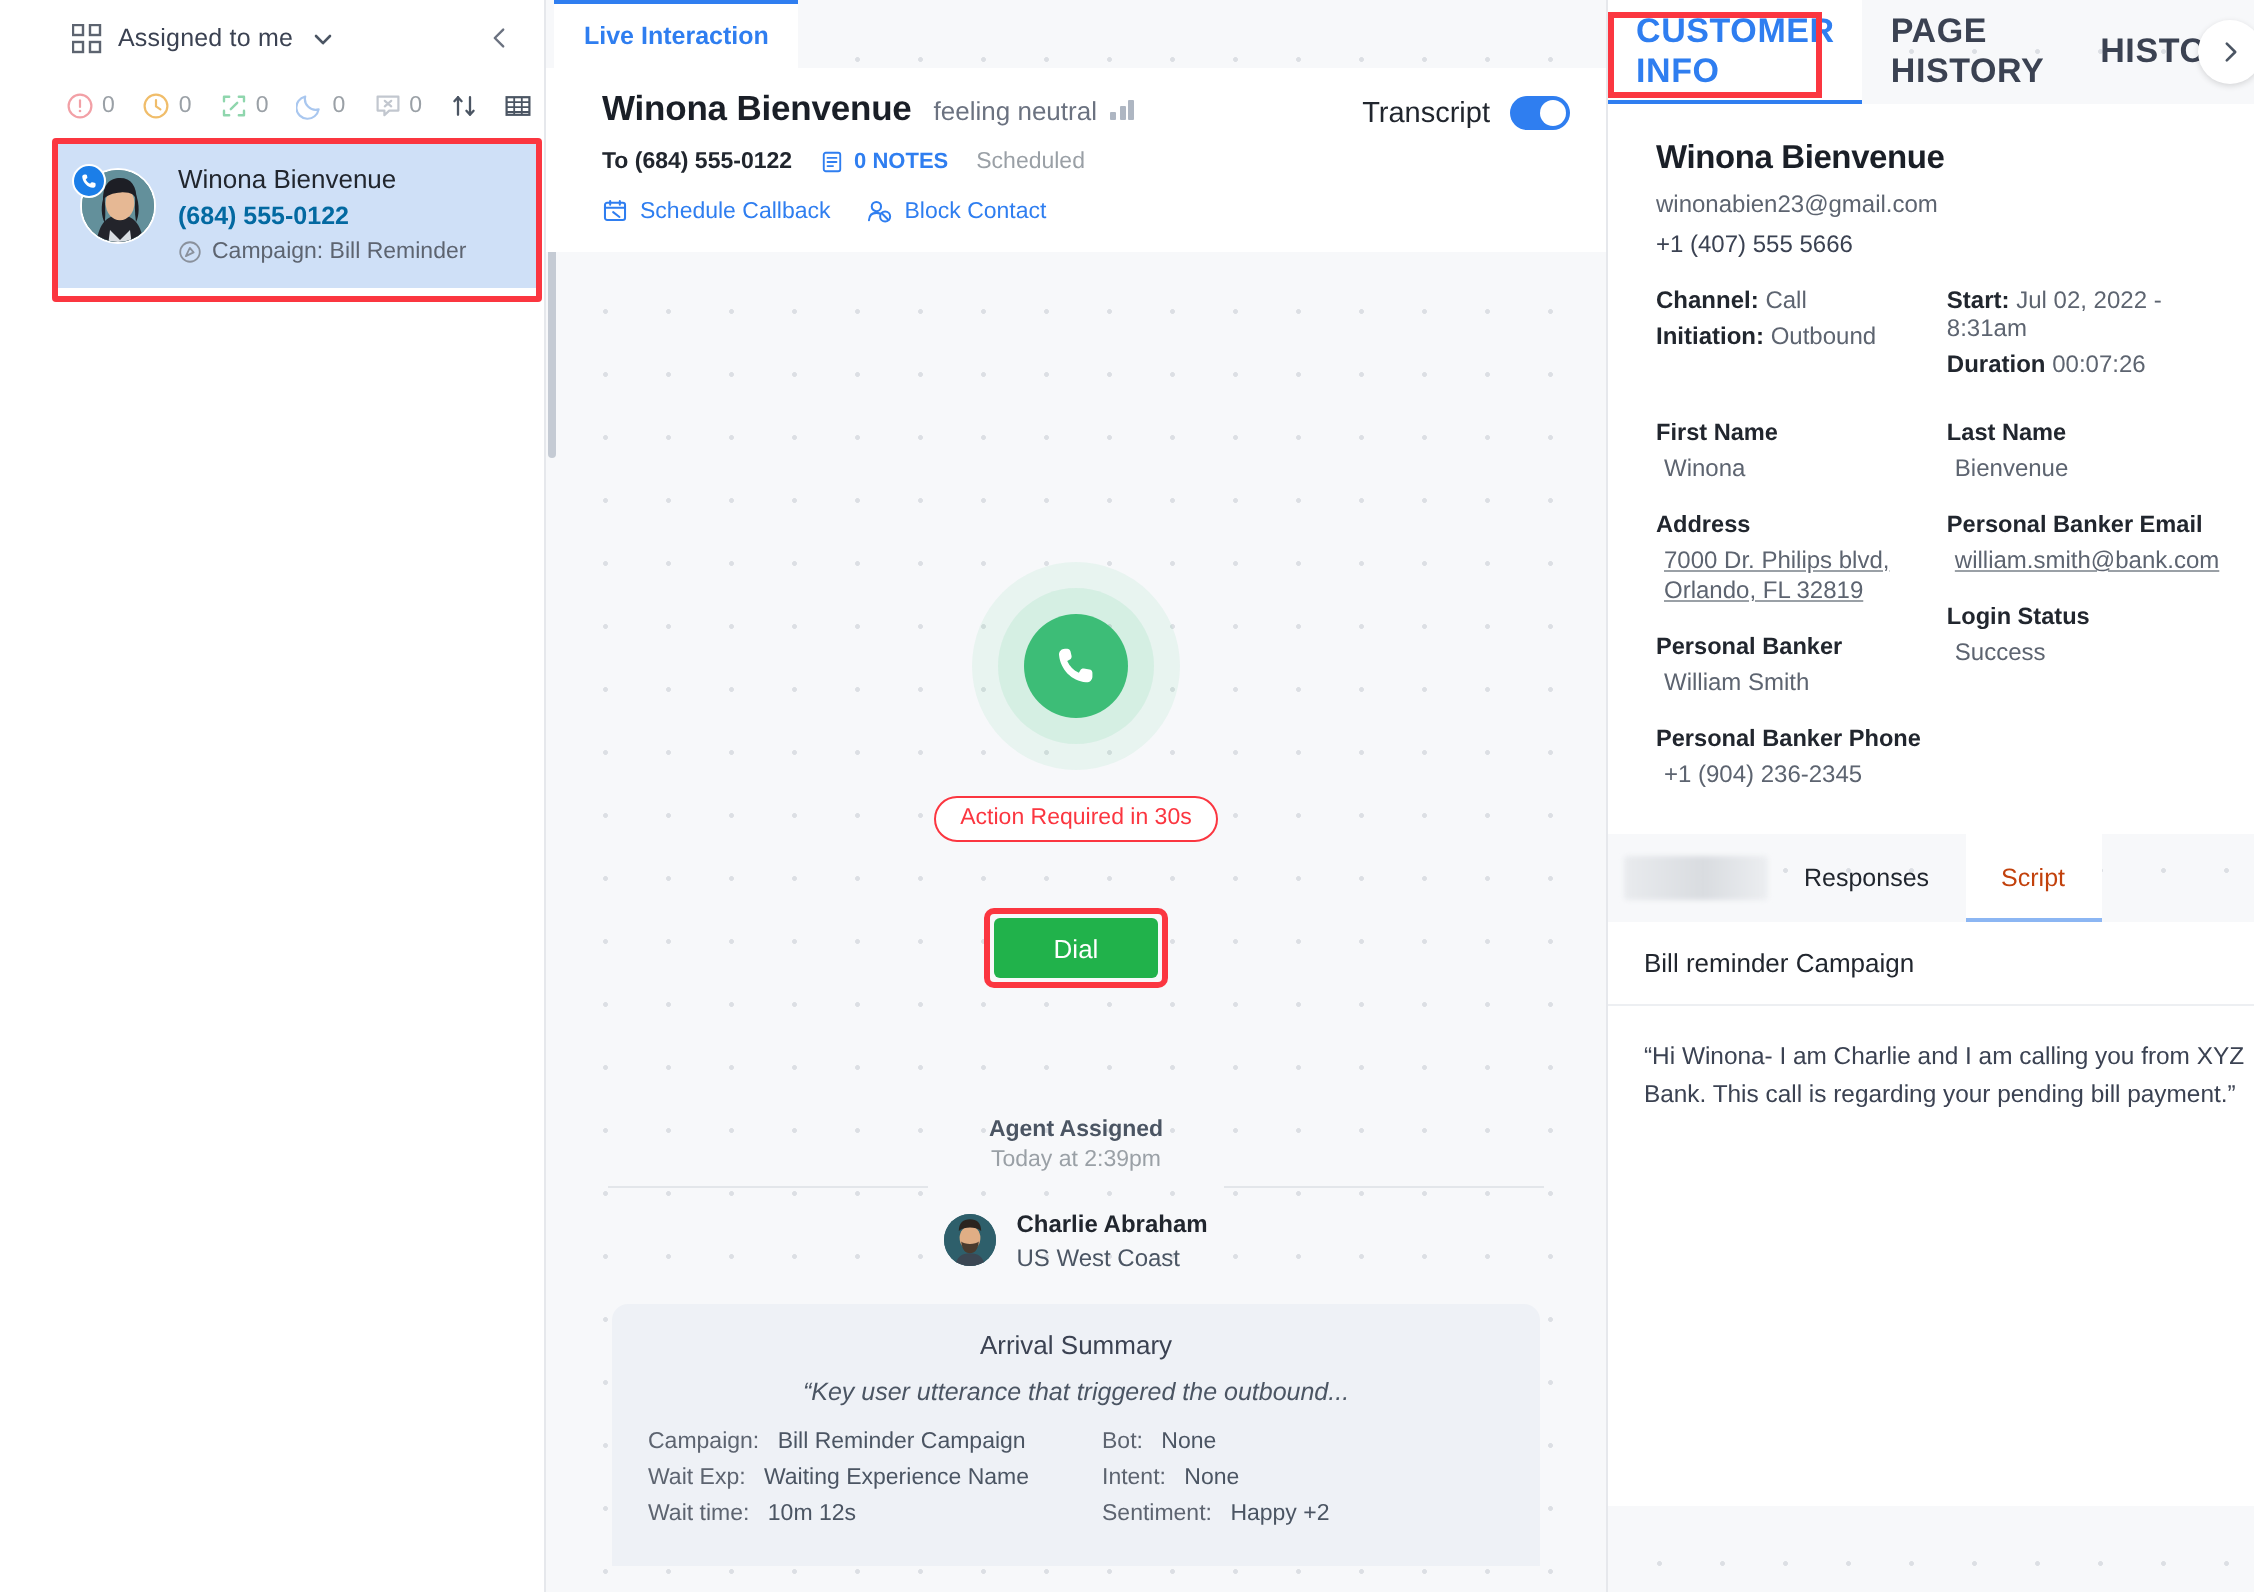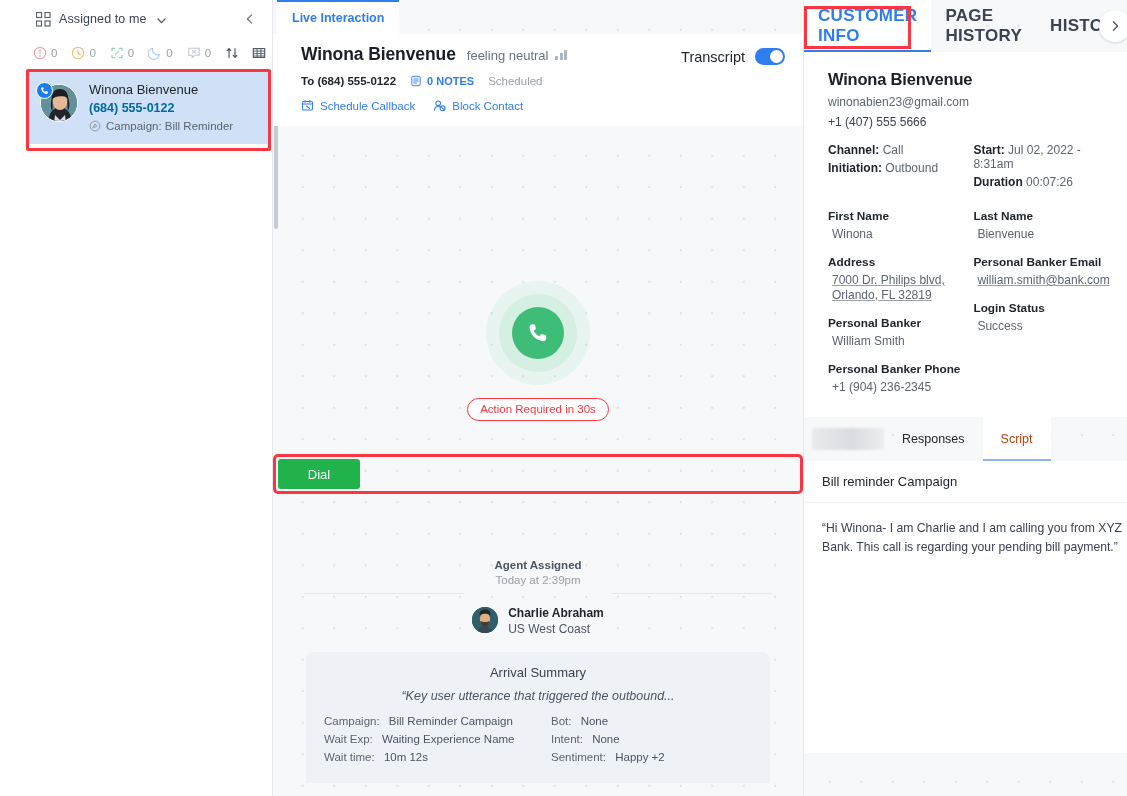--- a/index.html
+++ b/index.html
@@ -148,21 +148,21 @@
   .call-circle {
     width: 52px; height: 52px; border-radius: 50%; background: #3dbd77;
     display: flex; align-items: center; justify-content: center;
   }
   .action-pill-wrap { position:absolute; left:0; right:0; top: 272px; display:flex; justify-content:center;}
   .action-pill {
     border: 1px solid #fb3640; color: #fb3640; background: #fff;
     font-size: 11.5px; border-radius: 12px; padding: 4px 12px 5px;
     white-space: nowrap;
   }
-  .btn-row { position:absolute; left:0; right:0; top: 328px; display:flex; justify-content:center; gap: 25px; flex-direction: column;}
+  .btn-row { position:absolute; left:0; right:0; top: 328px; display:flex; justify-content:center; gap: 25px;}
   .btn-hl { border: 3px solid #fb3640; border-radius: 5px; padding: 2px; }
   .btn {
     width: 82px; height: 30px; border-radius: 3px;
     display: flex; align-items: center; justify-content: center;
     font-size: 13px; cursor: pointer; border: 1px solid transparent;
   }
   .btn-dial { background: #21b24b; color: #ffffff; }
   .btn-skip { background: #ffffff; color: #21262e; border-color: #d7dbe0; }
 
   .agent-sec { padding: 0 28px; margin-top: 3px; }

